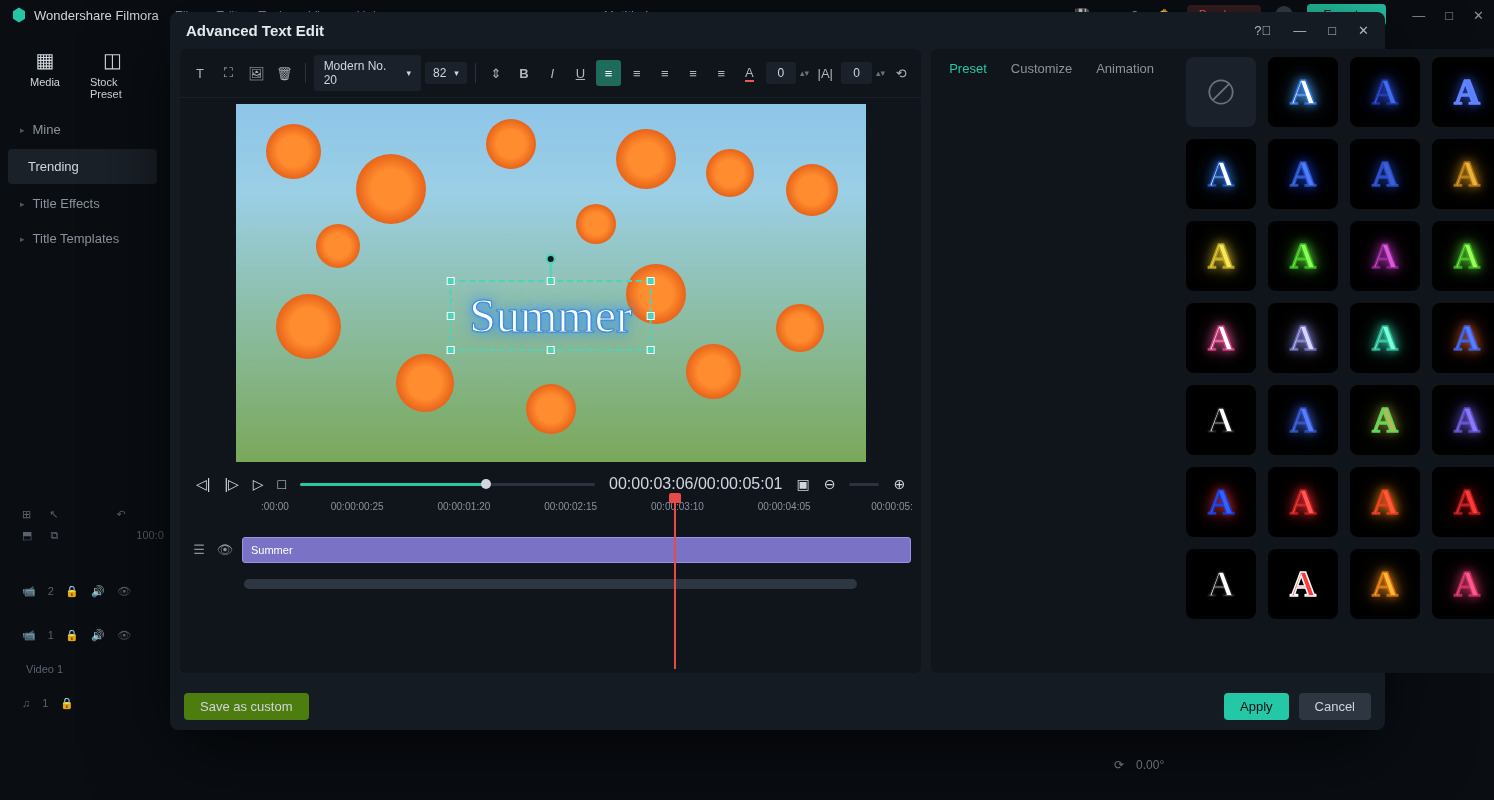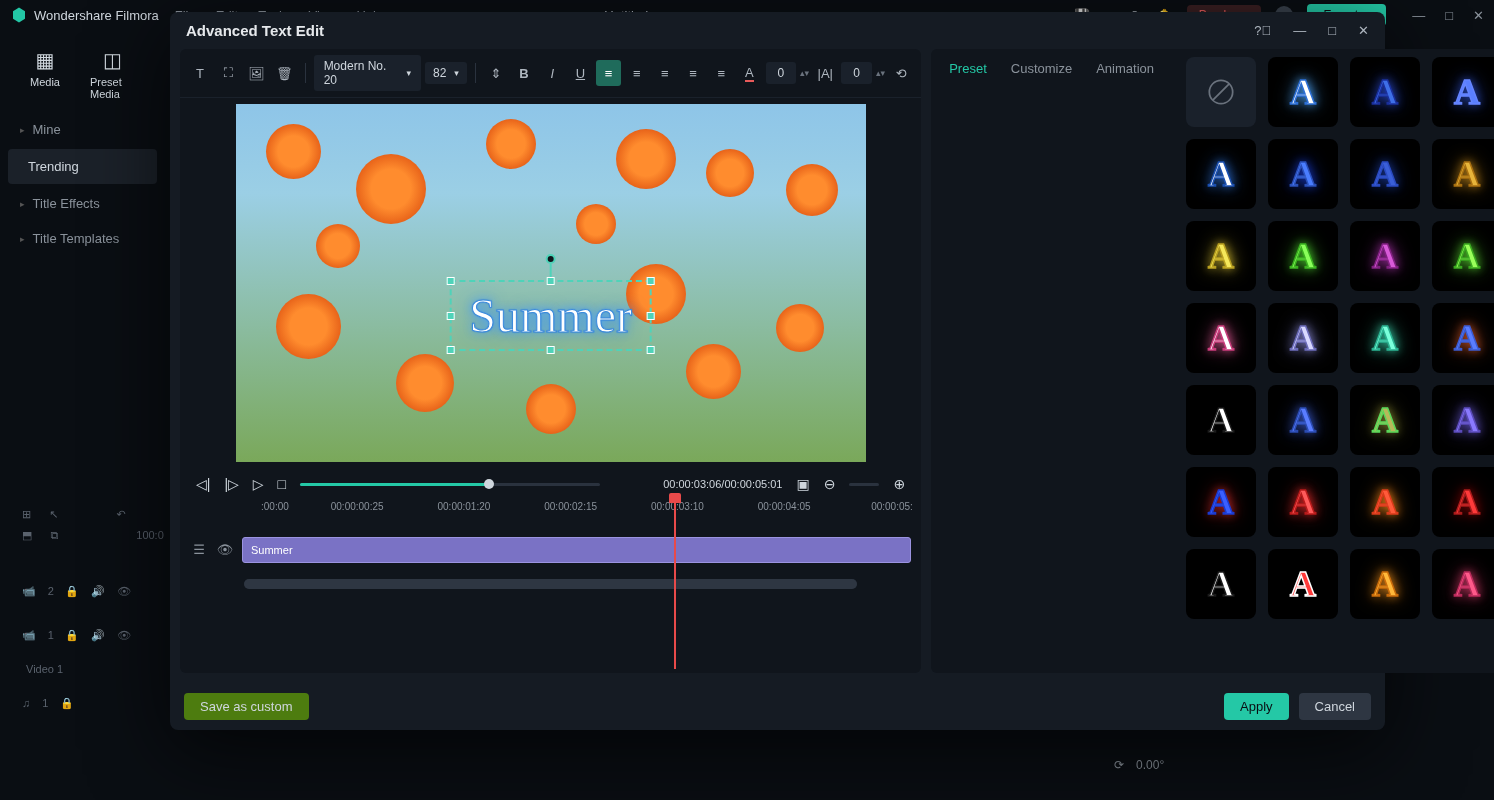--- a/index.html
+++ b/index.html
@@ -48,21 +48,21 @@
 .handle.w{left:-5px;top:50%;transform:translateY(-50%)}
 .handle.e{right:-5px;top:50%;transform:translateY(-50%)}
 .textbox .rot{position:absolute;left:50%;top:-28px;transform:translateX(-50%);width:10px;height:10px;border:2px solid #4fd3b9;border-radius:50%;background:#10151c}
 .textbox .rotl{position:absolute;left:50%;top:-18px;transform:translateX(-50%);width:2px;height:14px;background:#4fd3b9}
 .summer-text{font-family:'Times New Roman',serif;font-size:48px;font-weight:400;color:#fff;text-shadow:0 0 8px #4fa8ff,0 0 16px #2c7de8,0 0 2px #1a5fc7;-webkit-text-stroke:1px #3a8adb}
 .player{height:34px;display:flex;align-items:center;gap:14px;padding:0 16px}
 .pbtn{color:#cfd6dd;cursor:pointer;font-size:14px}
 .progress{flex:1;height:3px;background:#2a323e;border-radius:2px;position:relative;max-width:300px}
 .progress-fill{position:absolute;left:0;top:0;height:100%;width:63%;background:#24c8a6;border-radius:2px}
 .progress-thumb{position:absolute;left:63%;top:50%;transform:translate(-50%,-50%);width:10px;height:10px;background:#cfd6dd;border-radius:50%}
-.timecode{color:#cfd6dd;font-size:11px;margin-left:auto}
+.timecode{color:#cfd6dd;font-size:16px;margin-left:auto}
 .timeline{height:180px;display:flex;flex-direction:column;padding:0 10px}
 .ruler{height:32px;position:relative;margin-left:54px}
 .tick-label{position:absolute;top:0;font-size:10px;color:#8a929b}
 .ticks{position:absolute;bottom:0;left:0;right:0;height:8px;display:flex}
 .tick{width:1px;height:6px;background:#3a424d;margin-right:19px}
 .tick.major{height:10px}
 .playhead{position:absolute;left:64.5%;top:-2px;width:2px;height:170px;background:#e84a4a;z-index:5}
 .playhead::before{content:'';position:absolute;left:-5px;top:-6px;width:12px;height:10px;background:#e84a4a;border-radius:2px 2px 0 0}
 .track-row{display:flex;align-items:center;gap:8px;height:34px}
 .track-ic{width:18px;text-align:center;color:#8a929b;font-size:13px}
@@ -129,21 +129,21 @@
 </div>
 
 <div class="sidebar">
   <div class="tabhdr">
     <div class="tabhdr-item">
         <span style="font-size:20px">▦</span>
         <span>Media</span>
       </div>
     <div class="tabhdr-item">
         <span style="font-size:20px">◫</span>
-        <span>Preset Media</span>
+        <span>Stock Preset</span>
       </div>
   </div>
   <div class="side-item">
       <span class="caret">▸</span>
       <span>Mine</span>
     </div>
   <div class="side-item active">
       <span>Trending</span>
     </div>
   <div class="side-item">

